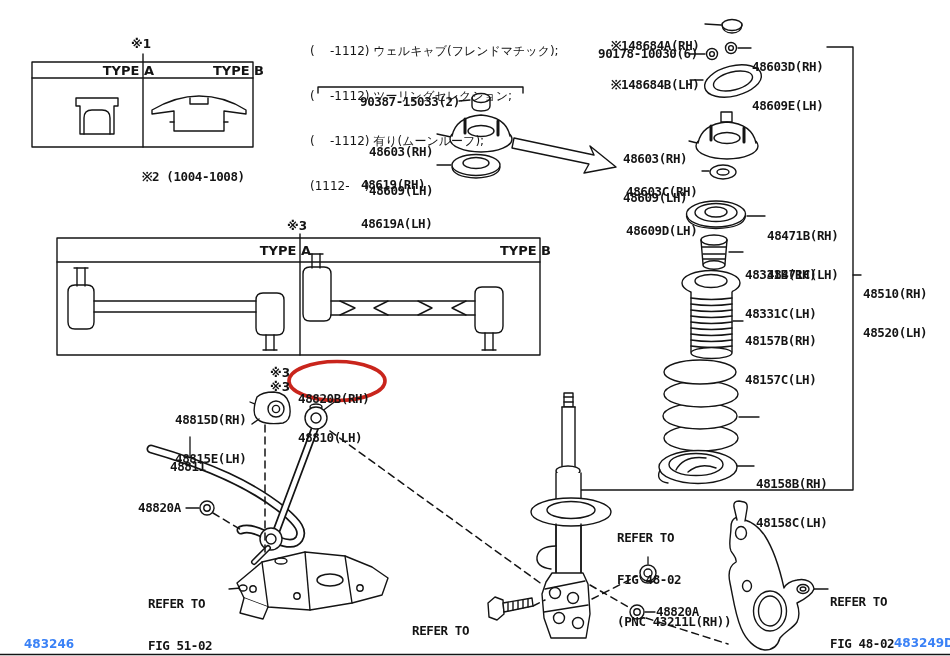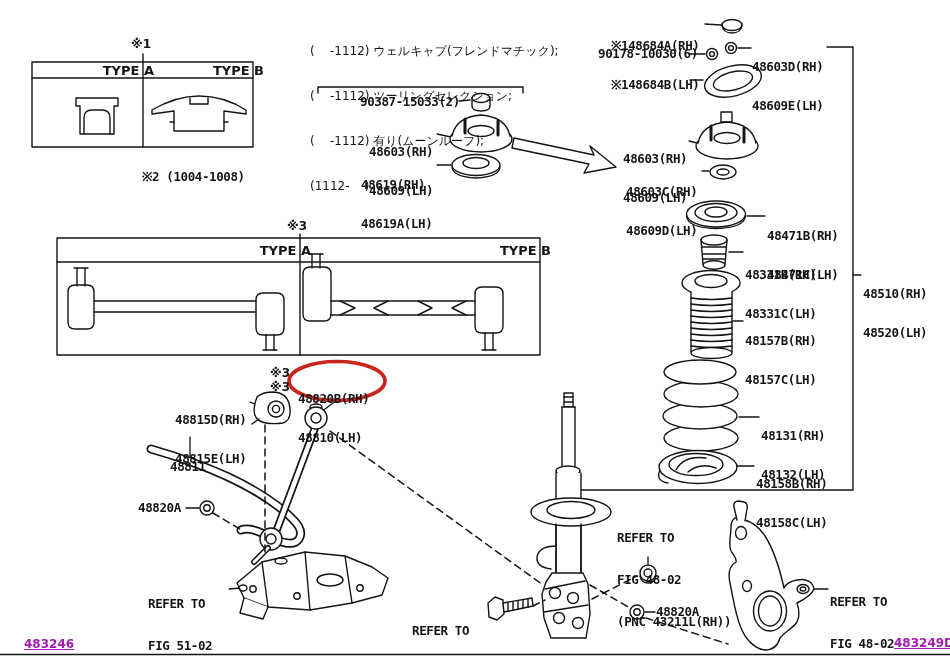--- a/index.html
+++ b/index.html
@@ -9,21 +9,21 @@
   .lbl{position:absolute;font:bold 12.5px "DejaVu Sans Mono",monospace;color:#141414;
        letter-spacing:-0.4px;line-height:13px;white-space:pre;}
   .lbl span{display:block;}
   .jp{position:absolute;font:12px "DejaVu Sans","Liberation Sans",sans-serif;color:#141414;
       line-height:15px;white-space:pre;}
   .jp div{display:block;}
   .type-hdr{position:absolute;font:bold 13px "DejaVu Sans","Liberation Sans",sans-serif;
             color:#141414;text-align:right;margin-left:11px;}
   .mark{position:absolute;font:bold 12px "DejaVu Sans","Liberation Sans",sans-serif;color:#141414;}
   .ref{line-height:14px;}
-  .pagecode{position:absolute;font:bold 12px "DejaVu Sans","Liberation Sans",sans-serif;color:#a21caf;text-decoration:underline;}
+  .pagecode{position:absolute;font:bold 12px "DejaVu Sans","Liberation Sans",sans-serif;color:#3b82f6;}
 </style>
 </head>
 <body>
 
 <div id="stage">
 
 <svg class="art" width="950" height="656" viewBox="0 0 950 656" stroke="#141414" fill="none" stroke-width="1.4" stroke-linejoin="round" stroke-linecap="round">
 
   <g>
     <polyline points="827,47 853,47 853,490 566,490"></polyline>
@@ -350,24 +350,20 @@
     <span>48331C(LH)</span>
   </div>
   <div class="lbl" style="left:745px;top:308px;">
     <span>48157B(RH)</span>
     <span>48157C(LH)</span>
   </div>
   <div class="lbl" style="left:863px;top:261px;">
     <span>48510(RH)</span>
     <span>48520(LH)</span>
   </div>
-  <div class="lbl" style="left:761px;top:403px;">
-    <span>48131(RH)</span>
-    <span>48132(LH)</span>
-  </div>
   <div class="lbl" style="left:756px;top:451px;">
     <span>48158B(RH)</span>
     <span>48158C(LH)</span>
   </div>
 
   <div class="mark" style="left:287px;top:219px;">※3</div>
   <div class="type-hdr" style="left:57px;top:243px;width:243px;">TYPE A</div>
   <div class="type-hdr" style="left:300px;top:243px;width:240px;">TYPE B</div>
 
   <div class="mark" style="left:270px;top:366px;">※3</div>

